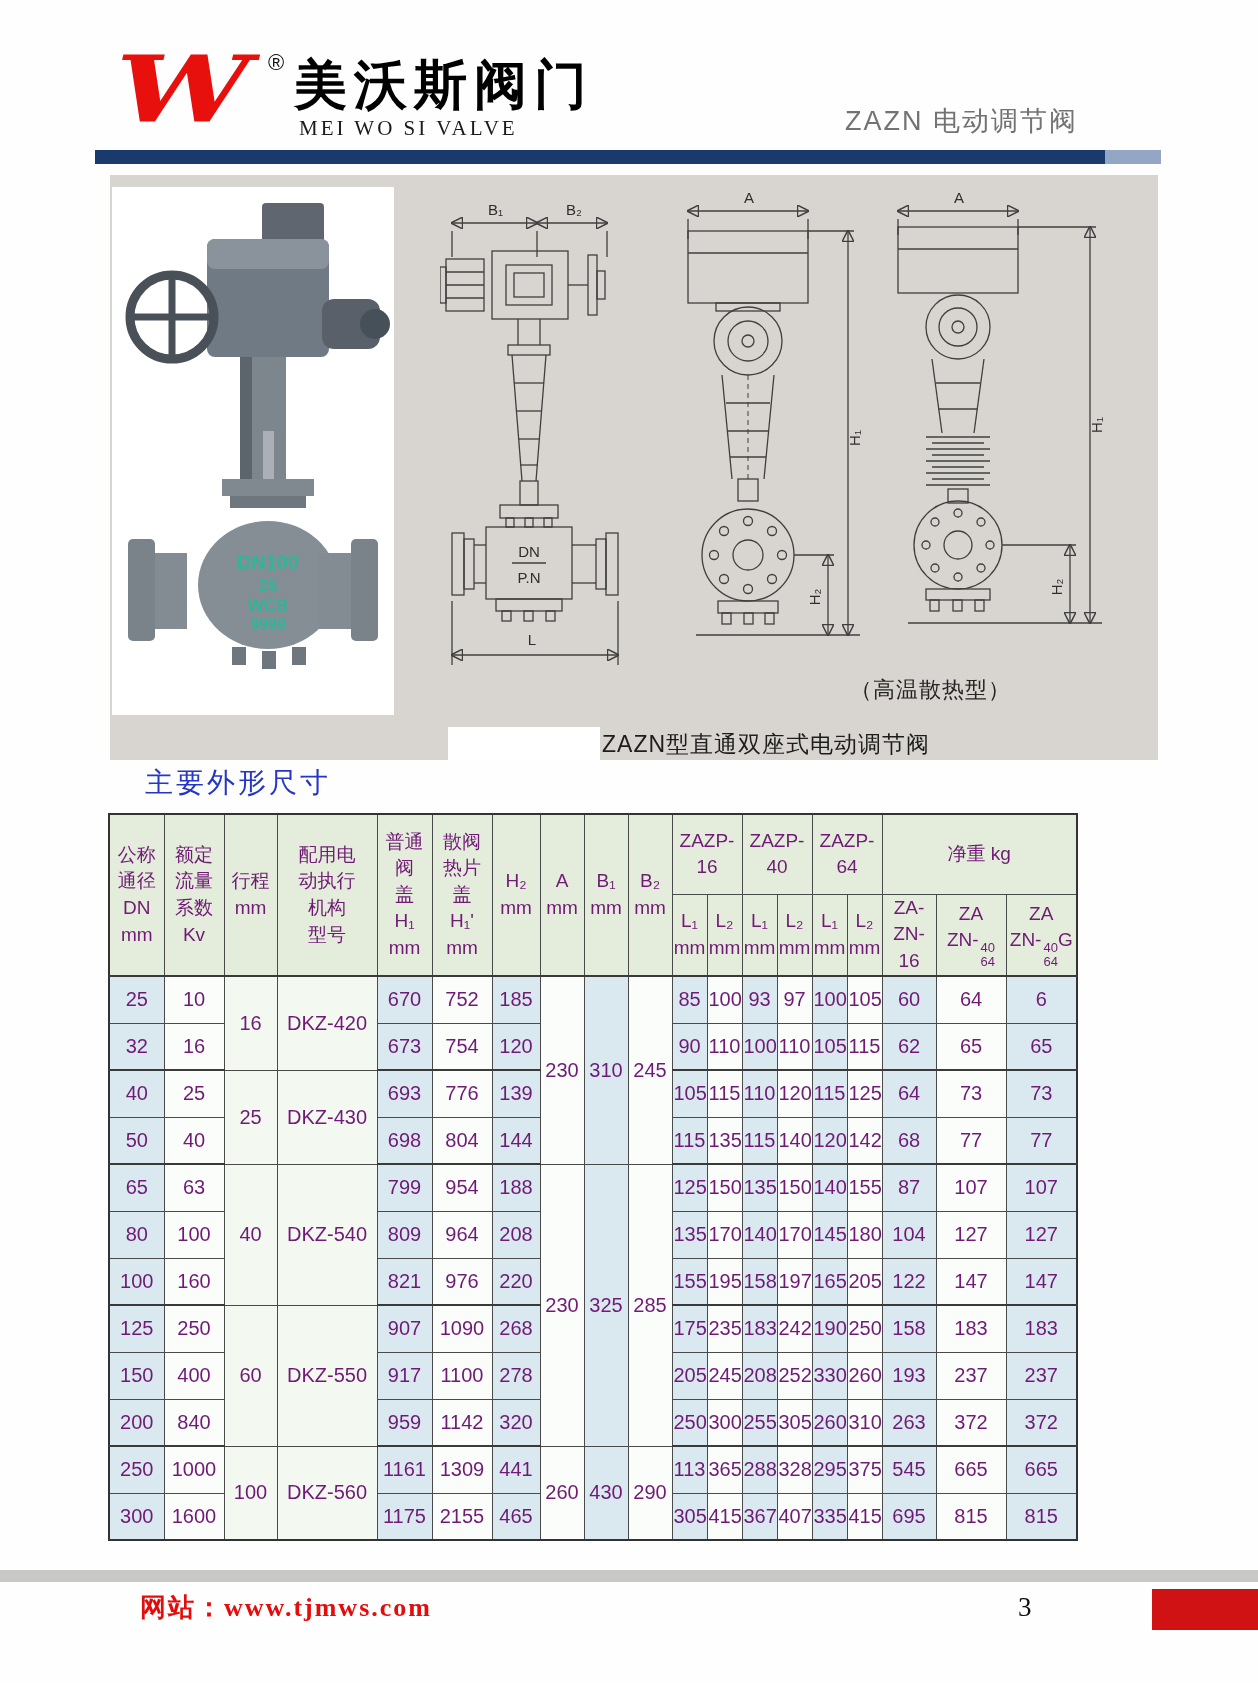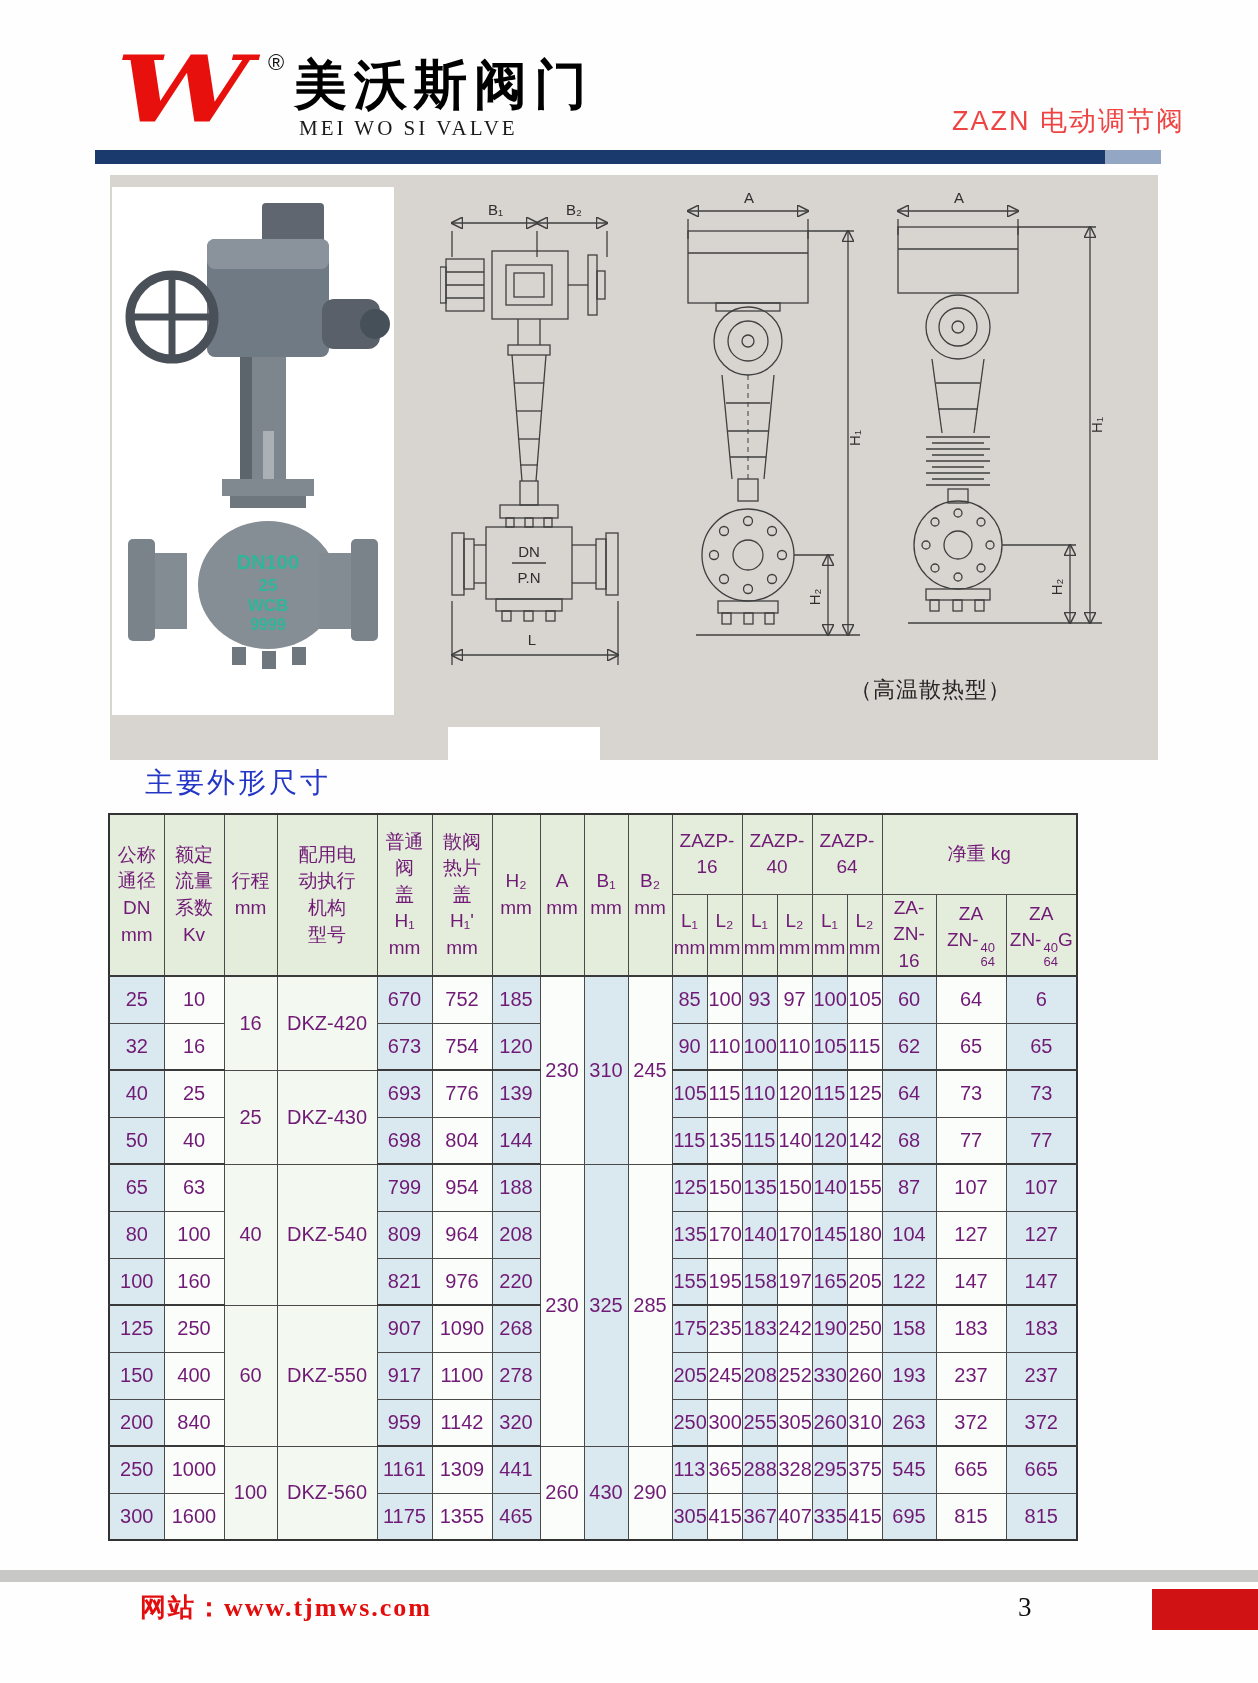--- a/index.html
+++ b/index.html
@@ -8,21 +8,21 @@
       font-family:"Liberation Sans","DejaVu Sans",sans-serif;color:#222}
 .abs{position:absolute}
 
 
 .logo-mark{left:116px;top:44px;font-family:"DejaVu Serif",serif;font-style:italic;font-weight:bold;
            font-size:92px;line-height:1;color:#e8100c;transform:scaleX(1.3);transform-origin:left top}
 .reg-mark{left:268px;top:50px;font-size:22px;color:#111}
 .company-cn{left:294px;top:50px;font-family:Liberation Serif, serif;font-weight:bold;font-size:53px;
             letter-spacing:7px;color:#000000}
 .company-en{left:299px;top:116px;font-family:"Liberation Serif",serif;font-size:21px;letter-spacing:3px;color:#1a1a1a}
-.product-title{left:845px;top:103px;width:340px;text-align:right;font-size:27px;color:#ef4444;letter-spacing:2px}
+.product-title{left:845px;top:103px;width:340px;text-align:left;font-size:27px;color:#737373;letter-spacing:2px}
 .rule-main{left:95px;top:150px;width:1010px;height:14px;background:#1a3a6e}
 .rule-tail{left:1105px;top:150px;width:56px;height:14px;background:#93a6c4}
 
 
 .figure-area{left:110px;top:175px;width:1048px;height:585px;background:#d8d5d1}
 .photo-svg{left:2px;top:12px}
 .draw{stroke:none}
 .draw line,.draw rect,.draw circle,.draw path,.draw polyline{stroke:#3f3f3f;fill:none;stroke-width:1.3}
 .draw .dash{stroke-dasharray:5 4;stroke-width:1}
 .draw text{stroke:none;fill:#2e2e2e;font-size:15px;font-family:"Liberation Sans",sans-serif}
@@ -289,20 +289,21 @@
       <line x1="150" y1="44" x2="228" y2="44"></line>
       <line x1="222" y1="44" x2="222" y2="440" marker-start="url(#ar3)" marker-end="url(#ar3)"></line>
       <text transform="rotate(-90 234 242)" x="234" y="242" text-anchor="middle">H₁</text>
       <line x1="134" y1="362" x2="208" y2="362"></line>
       <line x1="202" y1="362" x2="202" y2="440" marker-start="url(#ar3)" marker-end="url(#ar3)"></line>
       <text transform="rotate(-90 194 404)" x="194" y="404" text-anchor="middle">H₂</text>
     </svg>
 
     <div class="abs caption-hot">（高温散热型）</div>
     <div class="abs white-patch"></div>
+    <div class="abs caption-main">ZAZN型直通双座式电动调节阀</div>
   </div>
 
   <h2 class="abs section-title">主要外形尺寸</h2>
 
   <table class="tbl">
     <colgroup>
       <col style="width:55px">
         <col style="width:60px">
         <col style="width:53px">
         <col style="width:100px">
@@ -572,21 +573,21 @@
           <td class="tint">295</td>
           <td>375</td>
           <td class="tint">545</td>
           <td>665</td>
           <td class="tint">665</td>
         </tr>
         <tr>
           <td class="tint">300</td>
           <td>1600</td>
           <td class="tint">1175</td>
-          <td>1355</td>
+          <td>2155</td>
           <td class="tint">465</td>
           <td class="tint">305</td>
           <td>415</td>
           <td class="tint">367</td>
           <td>407</td>
           <td class="tint">335</td>
           <td>415</td>
           <td class="tint">695</td>
           <td>815</td>
           <td class="tint">815</td>

